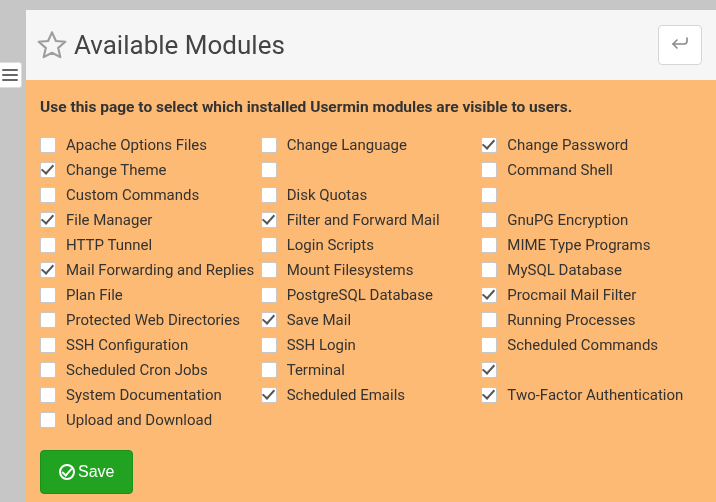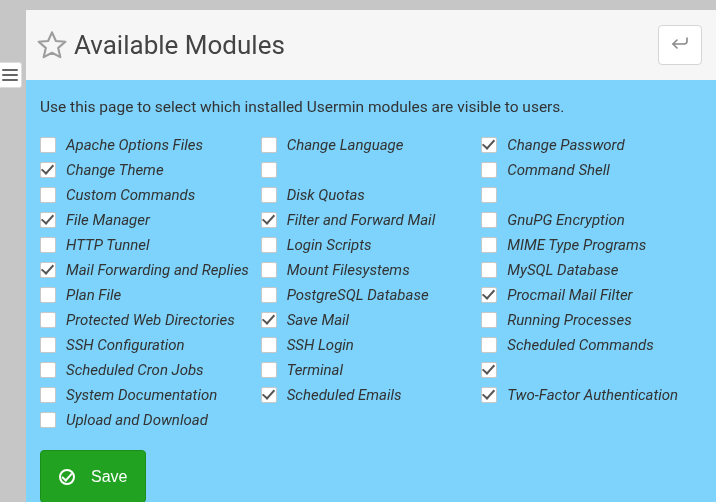--- a/index.html
+++ b/index.html
@@ -27,21 +27,21 @@
     z-index: 30;
     cursor: pointer;
   }
   .hamburger svg { position: absolute; top: 4px; left: 2px; }
   .panel {
     position: absolute;
     left: 26px;
     right: 0;
     top: 10px;
     bottom: 0;
-    background: #7dd3fc;
+    background: #fdba74;
     display: flex;
     flex-direction: column;
   }
   .panel-header {
     background: #f6f6f6;
     height: 70px;
     display: flex;
     align-items: center;
     padding: 0 14px 0 10px;
     position: relative;
@@ -68,25 +68,25 @@
   }
   .panel-body {
     flex: 1;
     padding: 18px 14px 0 14px;
     overflow: hidden;
   }
   .desc {
     font-size: 15.5px;
     color: #333;
     margin: 0 0 16px 0;
+    font-weight: bold;
   }
   .module-grid {
     display: flex;
     gap: 0;
-    font-style: italic;
   }
   .col { width: 232px; }
   .module-row {
     display: flex;
     align-items: center;
     height: 25px;
     cursor: pointer;
   }
   .cb {
     width: 16px; height: 16px;
@@ -110,26 +110,26 @@
     font-size: 15px;
     color: #333;
     white-space: nowrap;
   }
   .save-btn {
     margin-top: 18px;
     background: #21a221;
     color: #fff;
     border: 1px solid #1d8f1d;
     border-radius: 4px;
-    height: 53px;
+    height: 44px;
     padding: 0 18px;
     font-size: 16px;
     display: inline-flex;
     align-items: center;
-    gap: 16px;
+    gap: 3px;
     cursor: pointer;
   }
   .save-icon {
     width: 16px; height: 16px;
     border: 2px solid #fff;
     border-radius: 50%;
     position: relative;
   }
   .save-icon::after {
     content: "";

